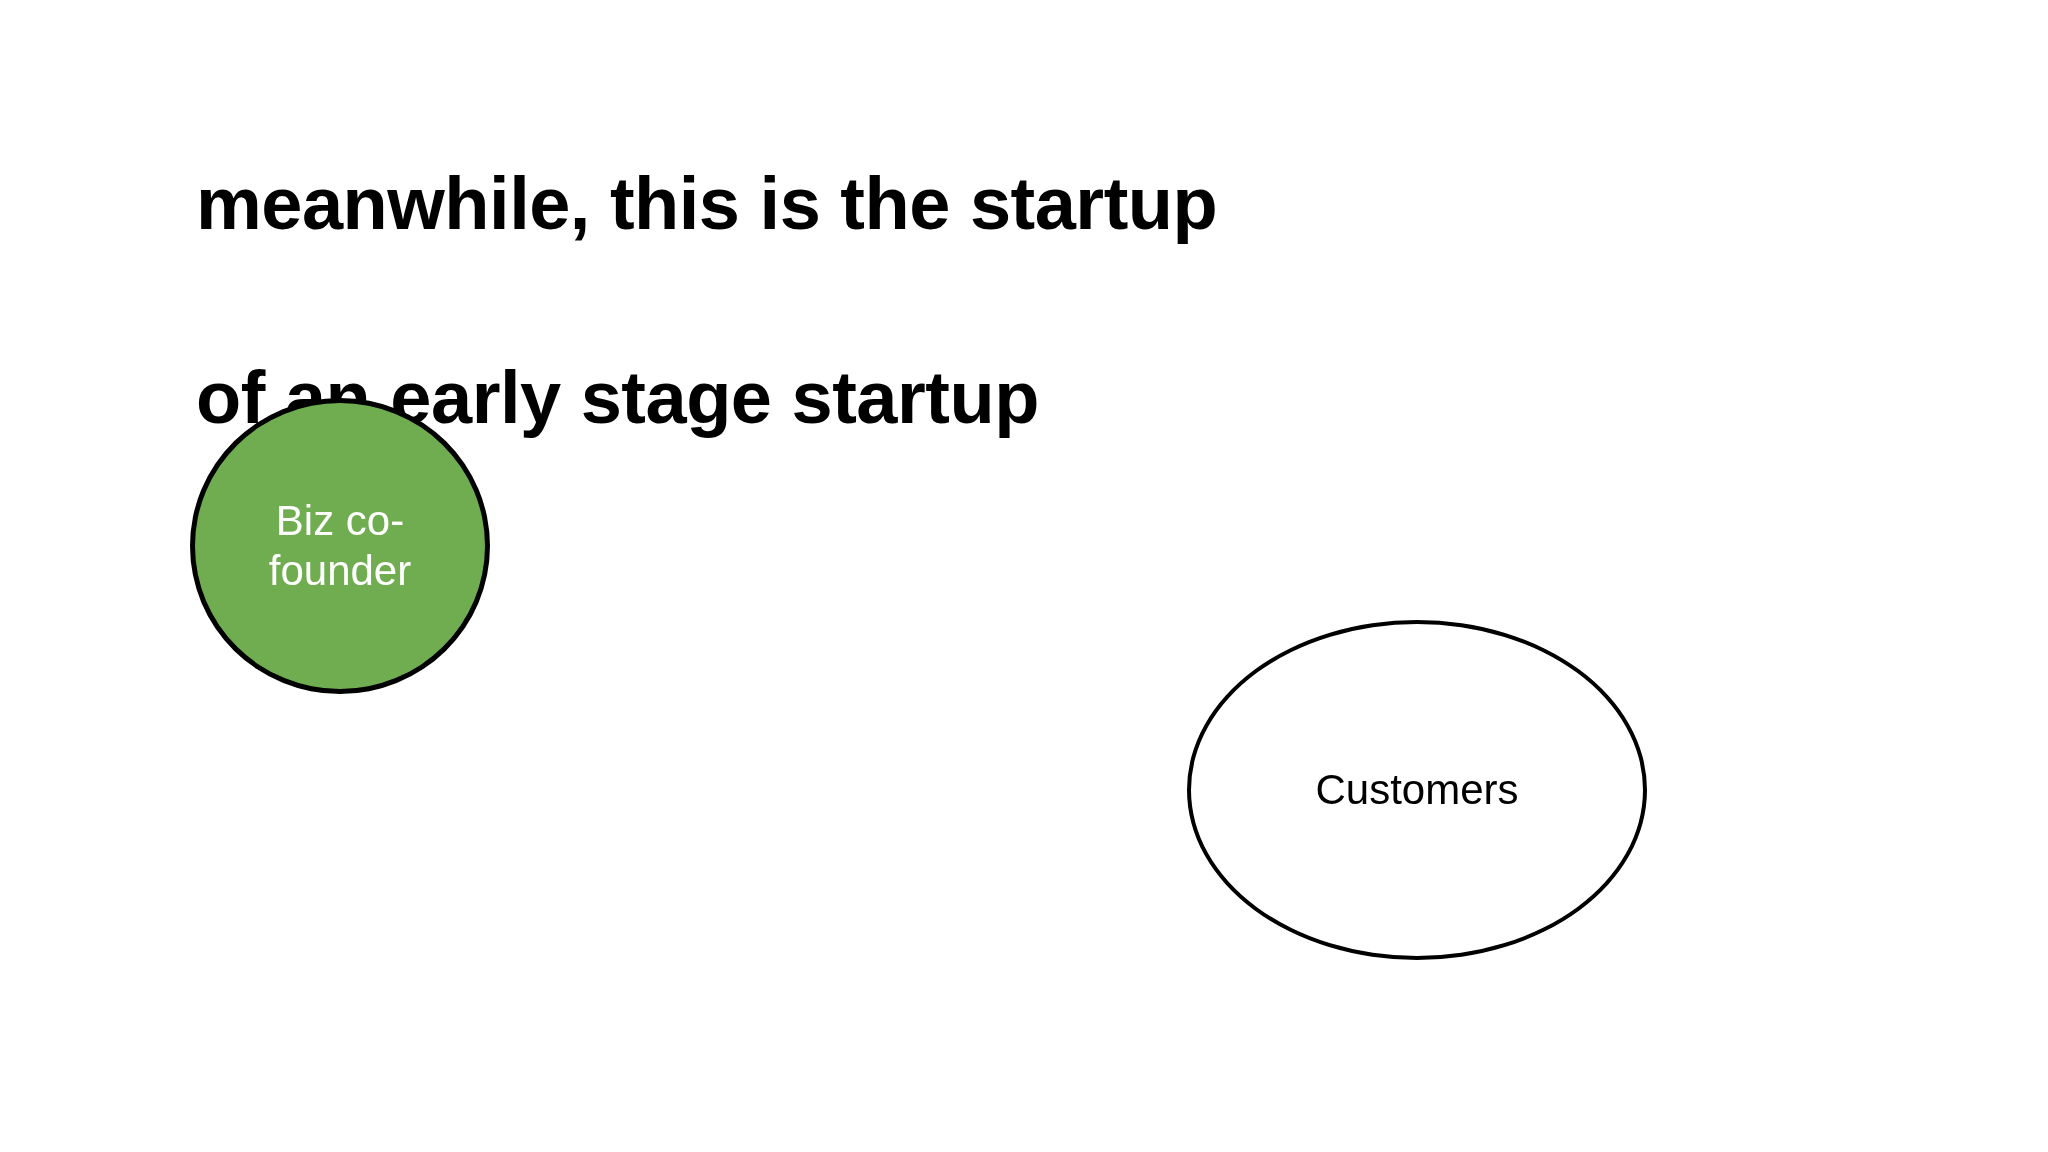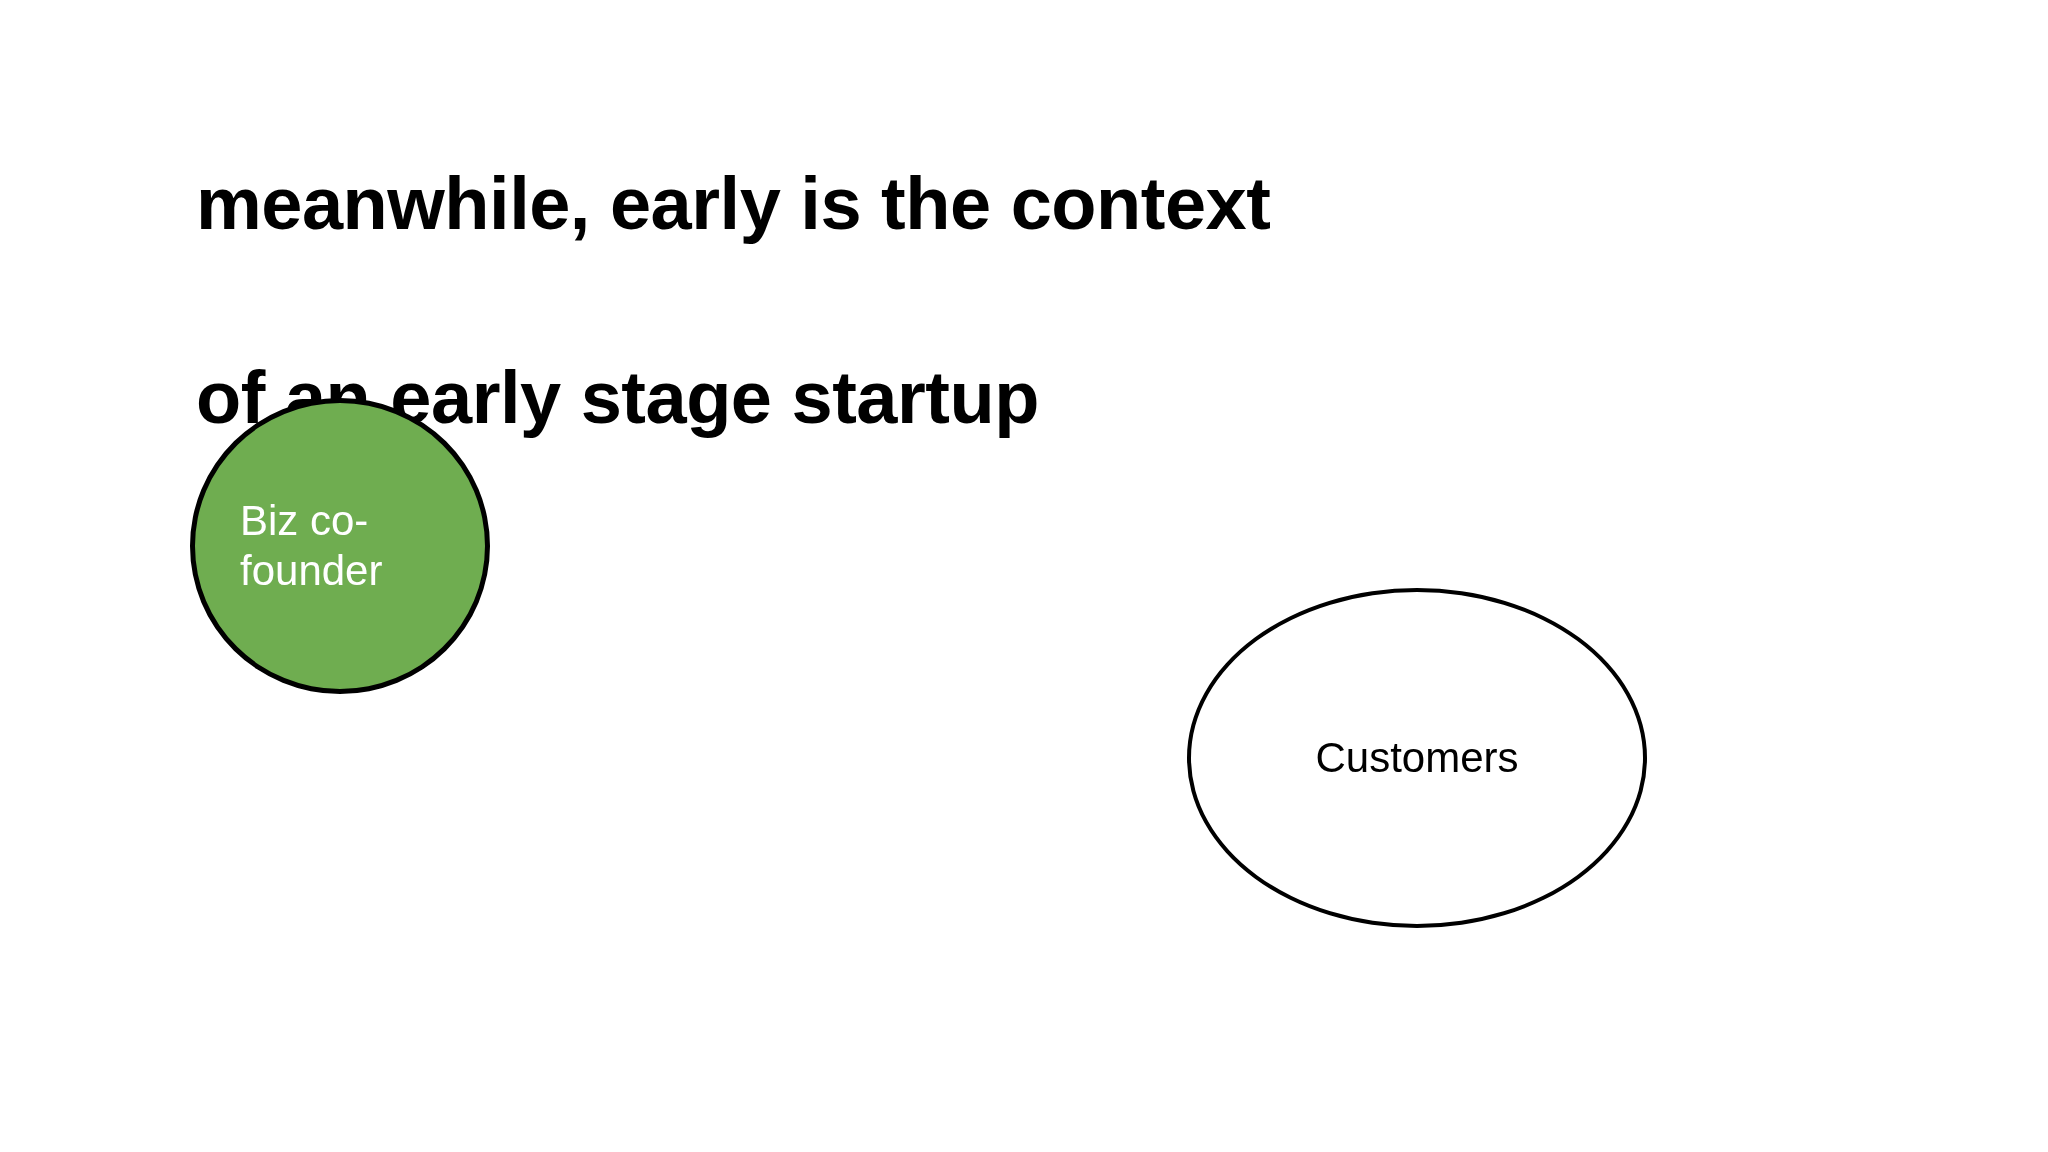--- a/index.html
+++ b/index.html
@@ -43,21 +43,21 @@
     width: 2048px;
     height: 1152px;
   }
 
   .node {
     position: absolute;
     display: flex;
     align-items: center;
     justify-content: center;
     box-sizing: border-box;
-    text-align: left;
+    text-align: center;
   }
 
   .node-label {
     position: relative;
     z-index: 2;
     font-family: "Liberation Sans", sans-serif;
     font-weight: normal;
     line-height: 1.18;
     pointer-events: none;
   }
@@ -83,29 +83,29 @@
     width: 460px;
     height: 340px;
     border-radius: 50%;
     background: #FFFFFF;
     border: 4px solid #000000;
   }
   .customers .node-label {
     color: #000000;
     font-size: 42px;
   }
-  #node-customers { left: 1187px; top: 588px; }
+  #node-customers { left: 1187px; top: 620px; }
 </style>
 </head>
 <body>
 
 <div id="slide">
 
   <div id="title">
-    <span class="tline">meanwhile, early is the context</span>
+    <span class="tline">meanwhile, this is the startup</span>
     <span class="tline">of an early stage startup</span>
   </div>
 
   <div id="shapes">
 
     <div id="node-biz-cofounder" class="node founder">
       <span class="node-label">Biz co-founder</span>
     </div>
 
 

